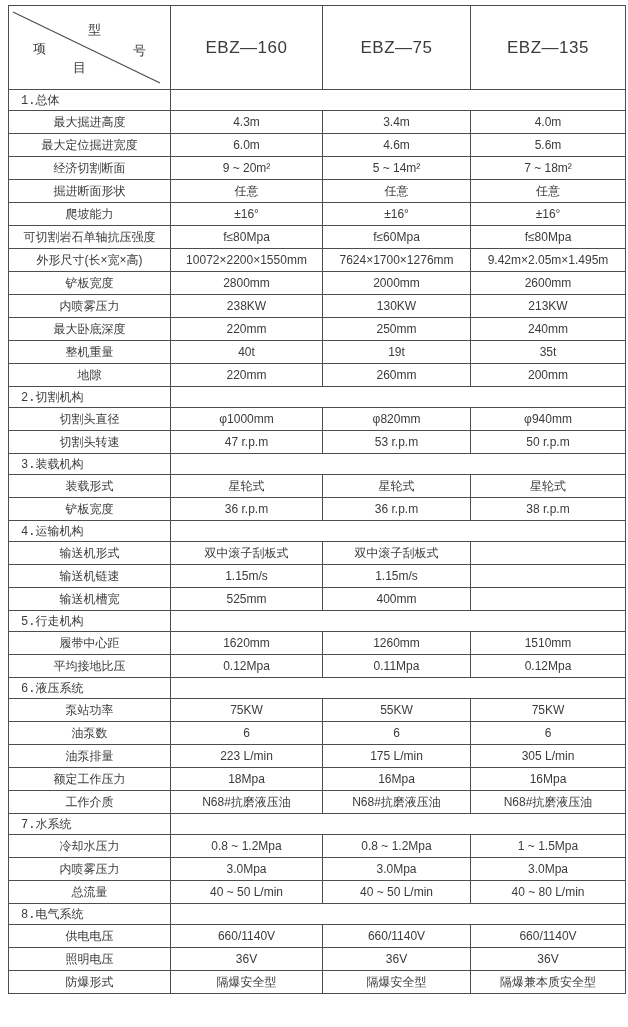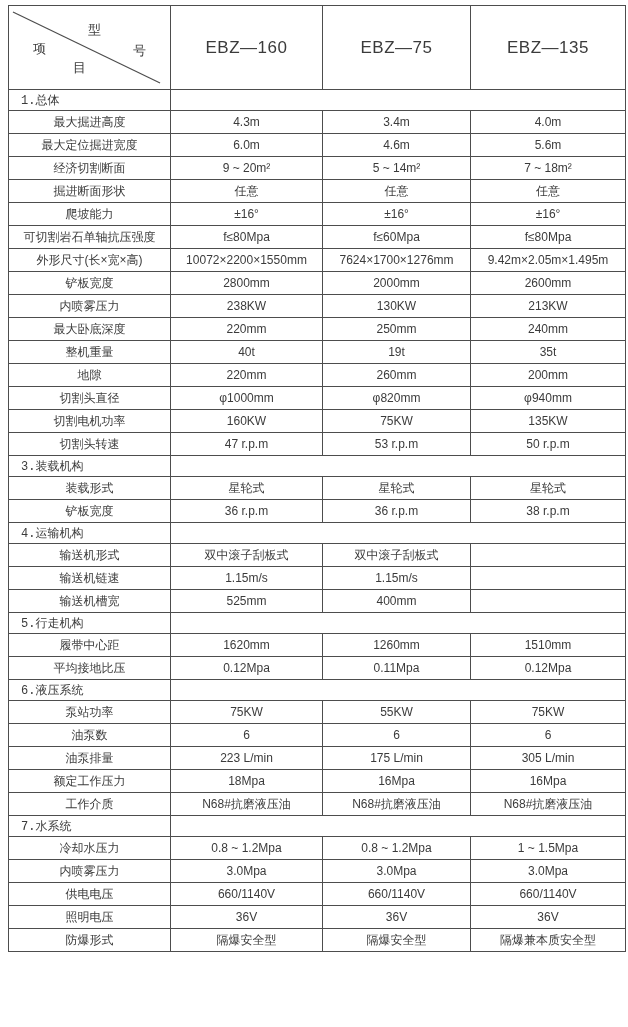--- a/index.html
+++ b/index.html
@@ -169,33 +169,31 @@
           <td>40t</td>
           <td>19t</td>
           <td>35t</td>
         </tr>
         <tr class="data">
           <td class="label">地隙</td>
           <td>220mm</td>
           <td>260mm</td>
           <td>200mm</td>
         </tr>
+        <tr class="section">
+          <td class="label">2.切割机构</td>
+          <td colspan="3"></td>
+        </tr>
         <tr class="data">
           <td class="label">切割头直径</td>
           <td>φ1000mm</td>
           <td>φ820mm</td>
           <td>φ940mm</td>
         </tr>
         <tr class="data">
-          <td class="label">切割电机功率</td>
-          <td>160KW</td>
-          <td>75KW</td>
-          <td>135KW</td>
-        </tr>
-        <tr class="data">
           <td class="label">切割头转速</td>
           <td>47 r.p.m</td>
           <td>53 r.p.m</td>
           <td>50 r.p.m</td>
         </tr>
         <tr class="section">
           <td class="label">3.装载机构</td>
           <td colspan="3"></td>
         </tr>
         <tr class="data">
@@ -290,20 +288,30 @@
           <td class="label">冷却水压力</td>
           <td>0.8 ~ 1.2Mpa</td>
           <td>0.8 ~ 1.2Mpa</td>
           <td>1 ~ 1.5Mpa</td>
         </tr>
         <tr class="data">
           <td class="label">内喷雾压力</td>
           <td>3.0Mpa</td>
           <td>3.0Mpa</td>
           <td>3.0Mpa</td>
+        </tr>
+        <tr class="data">
+          <td class="label">总流量</td>
+          <td>40 ~ 50 L/min</td>
+          <td>40 ~ 50 L/min</td>
+          <td>40 ~ 80 L/min</td>
+        </tr>
+        <tr class="section">
+          <td class="label">8.电气系统</td>
+          <td colspan="3"></td>
         </tr>
         <tr class="data">
           <td class="label">供电电压</td>
           <td>660/1140V</td>
           <td>660/1140V</td>
           <td>660/1140V</td>
         </tr>
         <tr class="data">
           <td class="label">照明电压</td>
           <td>36V</td>

